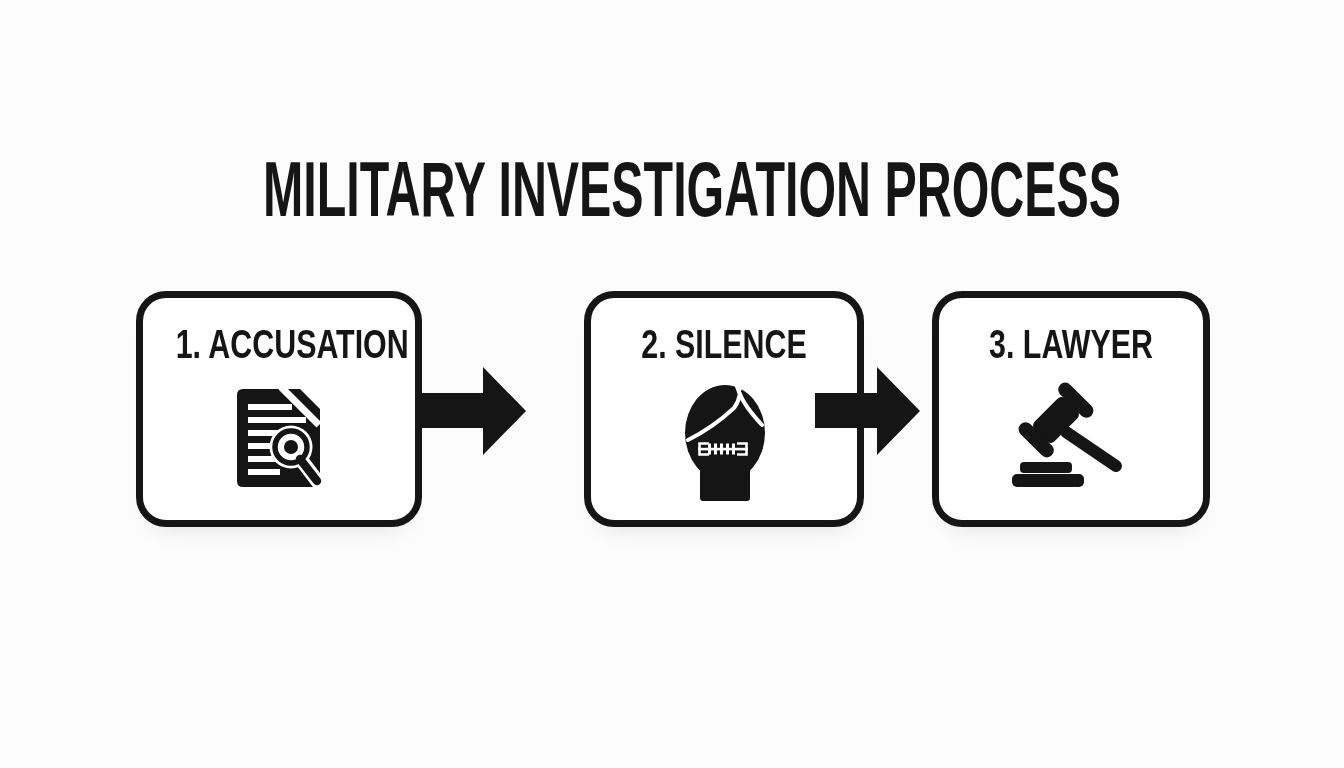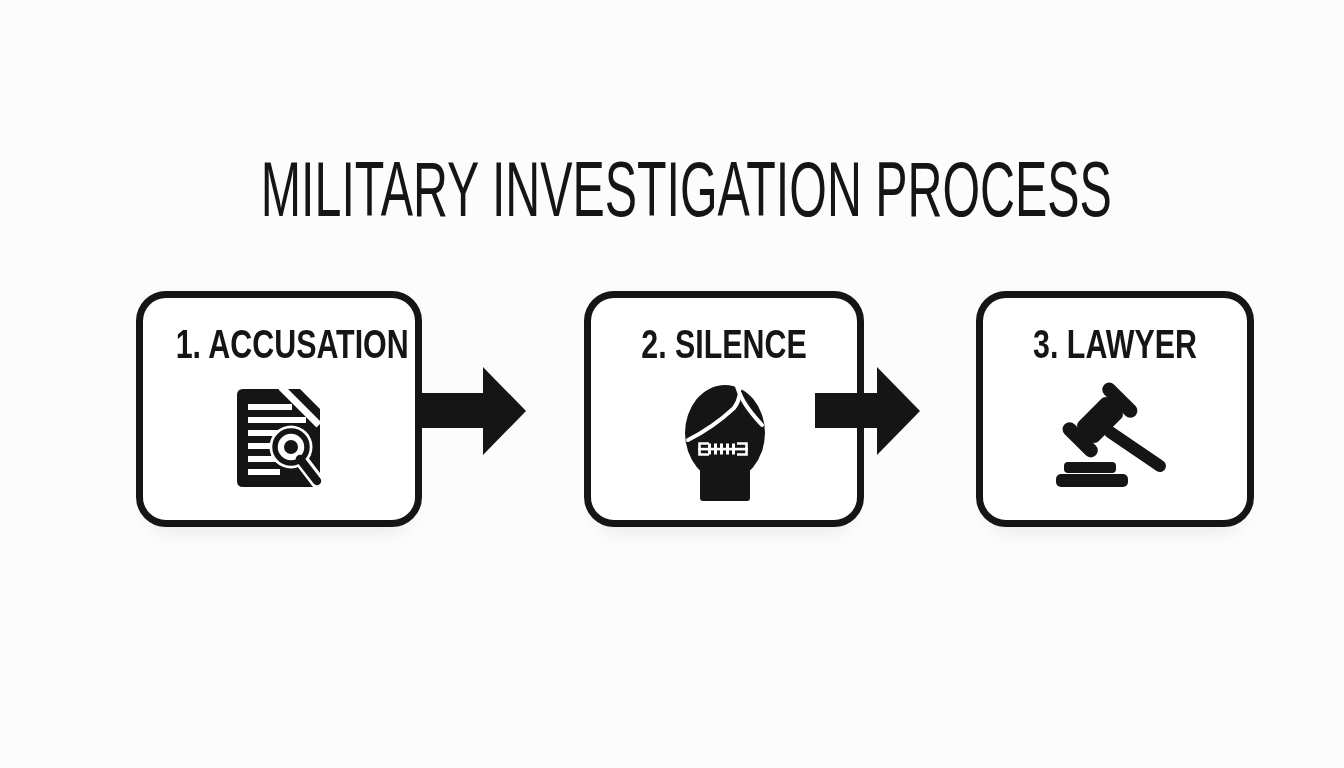--- a/index.html
+++ b/index.html
@@ -12,21 +12,21 @@
     font-family: "Liberation Sans", sans-serif;
     color: var(--ink, #151515);
   }
   .diagram-title {
     position: absolute;
     top: 150px;
     left: 0;
     width: 100%;
     text-align: center;
     font-size: 78px;
-    font-weight: normal;
+    font-weight: bold;
     line-height: 1;
     white-space: nowrap;
   }
   .condense {
     display: inline-block;
     transform: scaleX(0.62);
     transform-origin: 50% 50%;
     letter-spacing: 0px;
   }
   .step-box {
@@ -35,21 +35,21 @@
     height: 236px;
     box-sizing: border-box;
     background: var(--box-fill, #ffffff);
     border: 7px solid var(--ink, #151515);
     border-radius: 30px;
     box-shadow: 0 18px 22px -16px rgba(0,0,0,0.10);
     padding-left: 27px;
   }
   .step-box.b1 { left: 136px; width: 286px; }
   .step-box.b2 { left: 536px; width: 280px; margin-left: 48px; }
-  .step-box.b3 { left: 932px; width: 278px; margin-left: 44px; }
+  .step-box.b3 { left: 932px; width: 278px; }
   .step-label {
     position: absolute;
     top: 26px;
     left: 0;
     right: 0;
     text-align: center;
     font-size: 40px;
     font-weight: bold;
     line-height: 1;
     white-space: nowrap;

